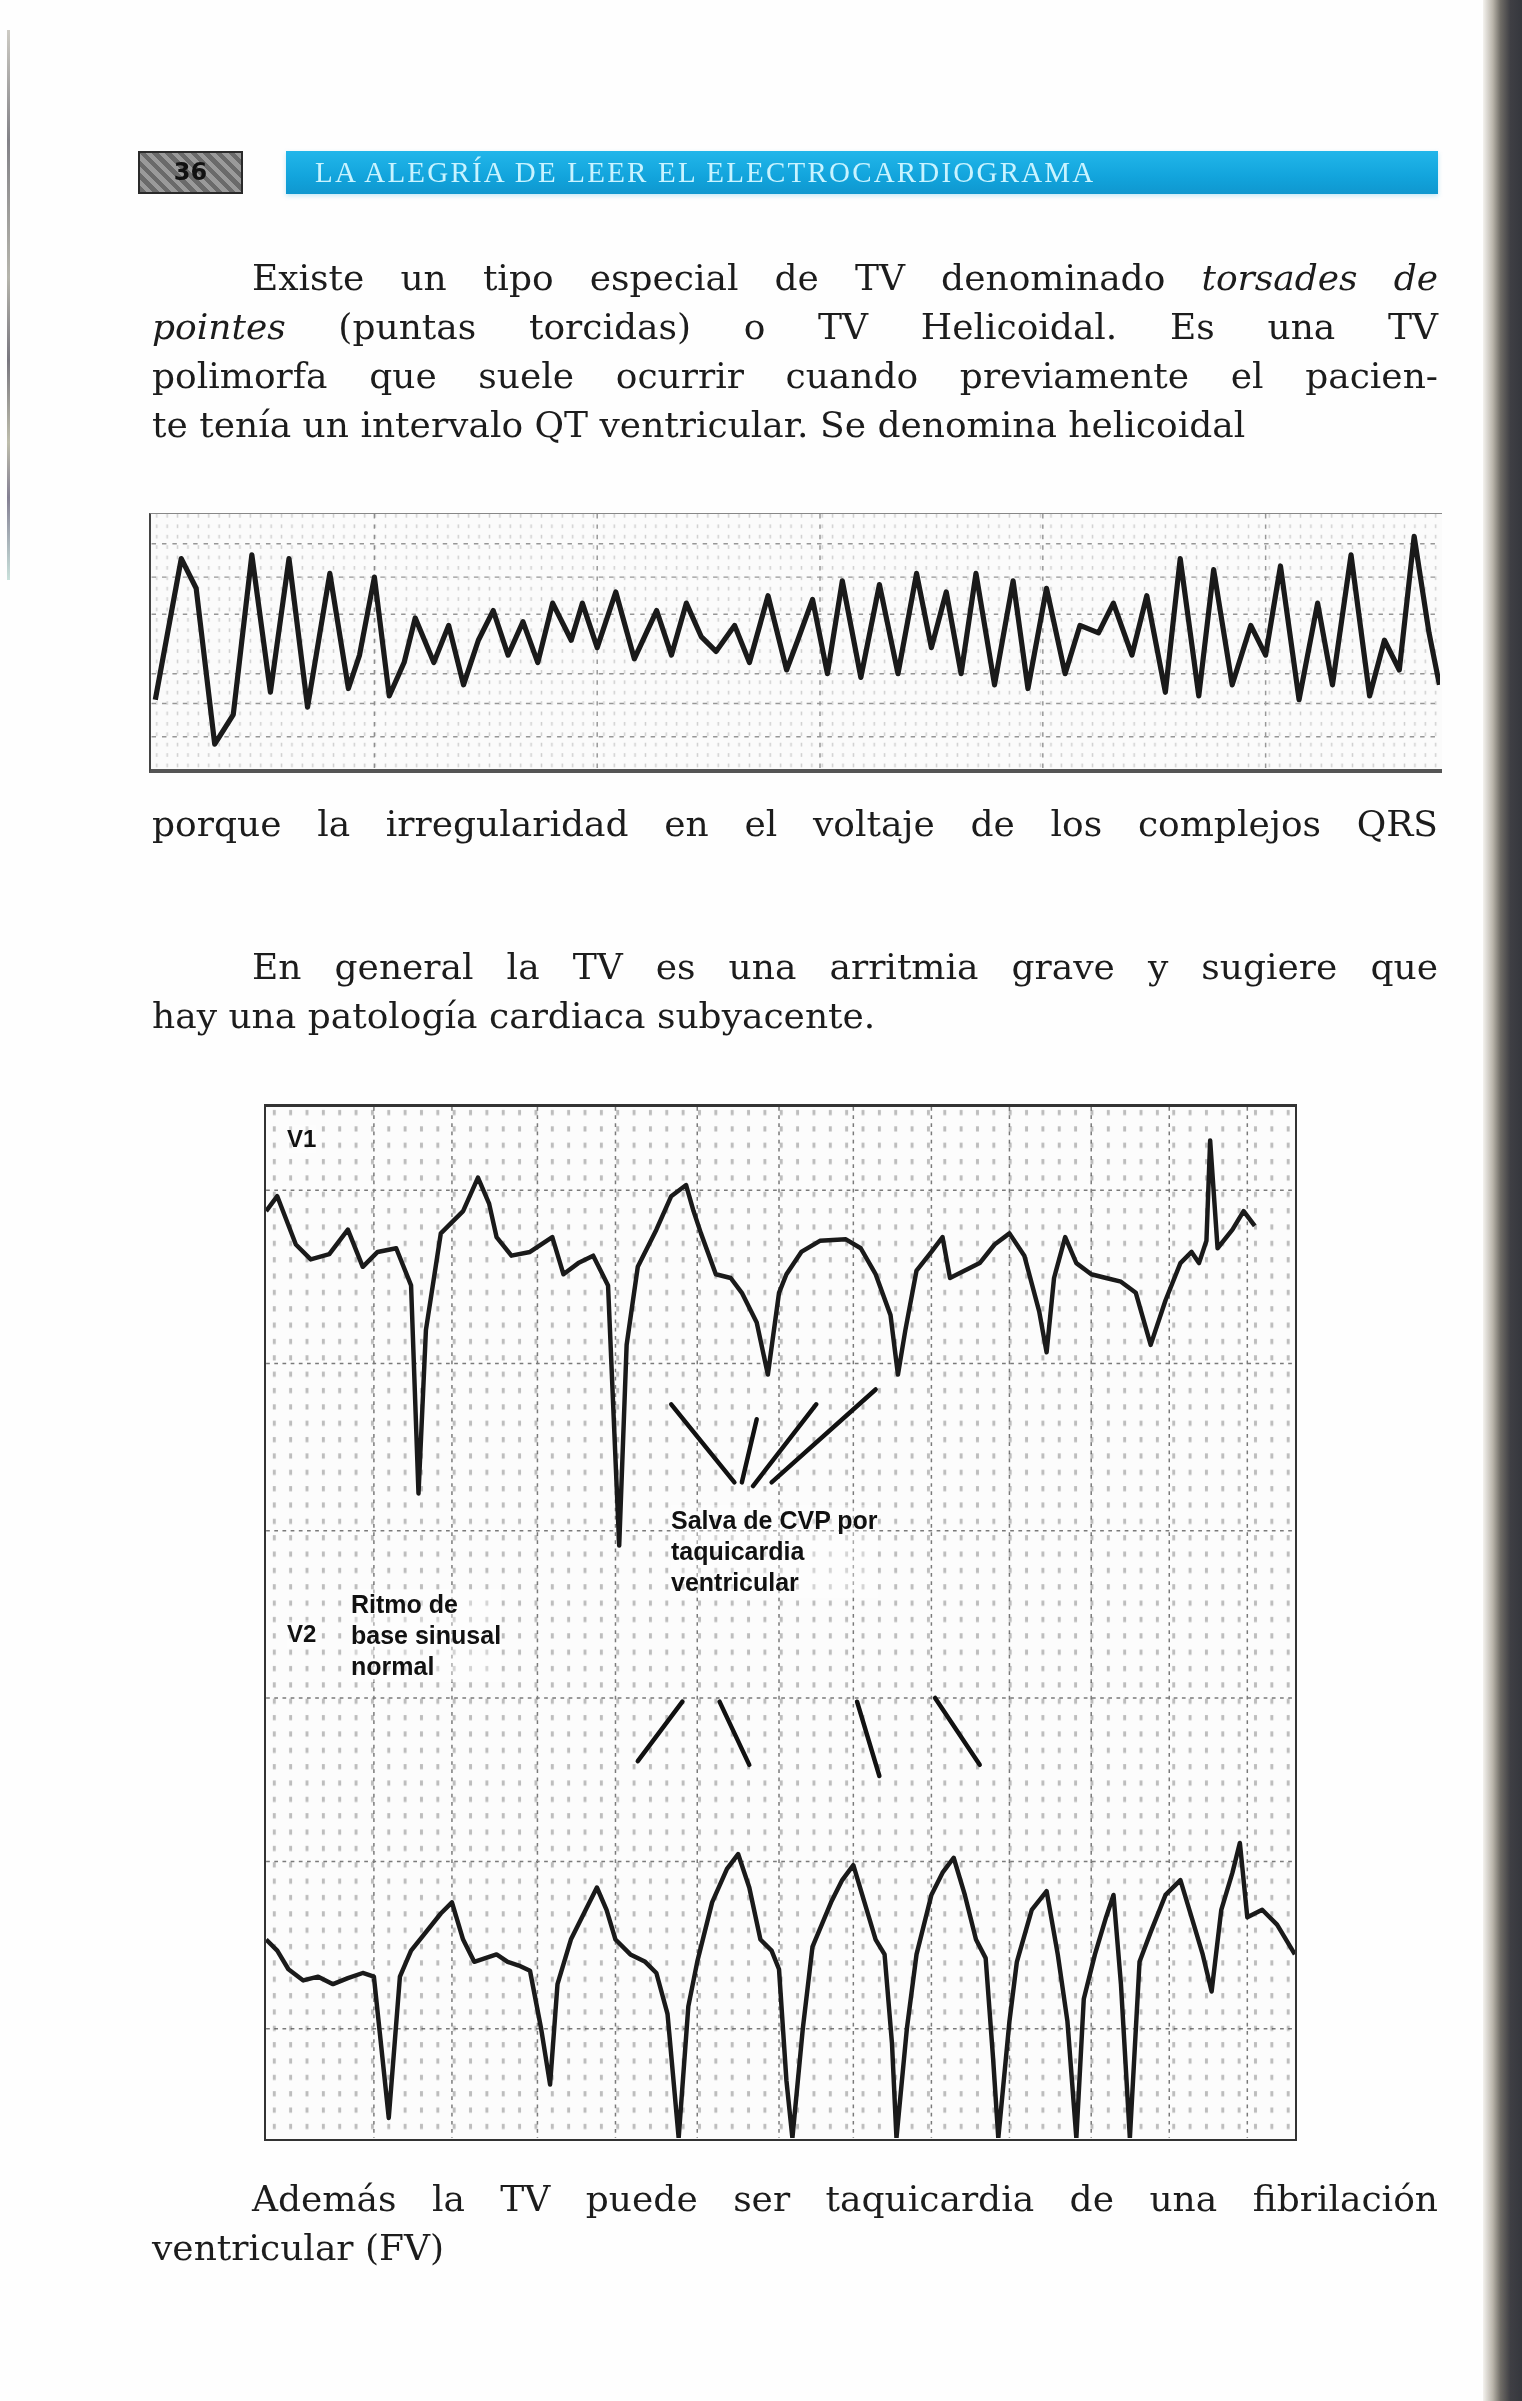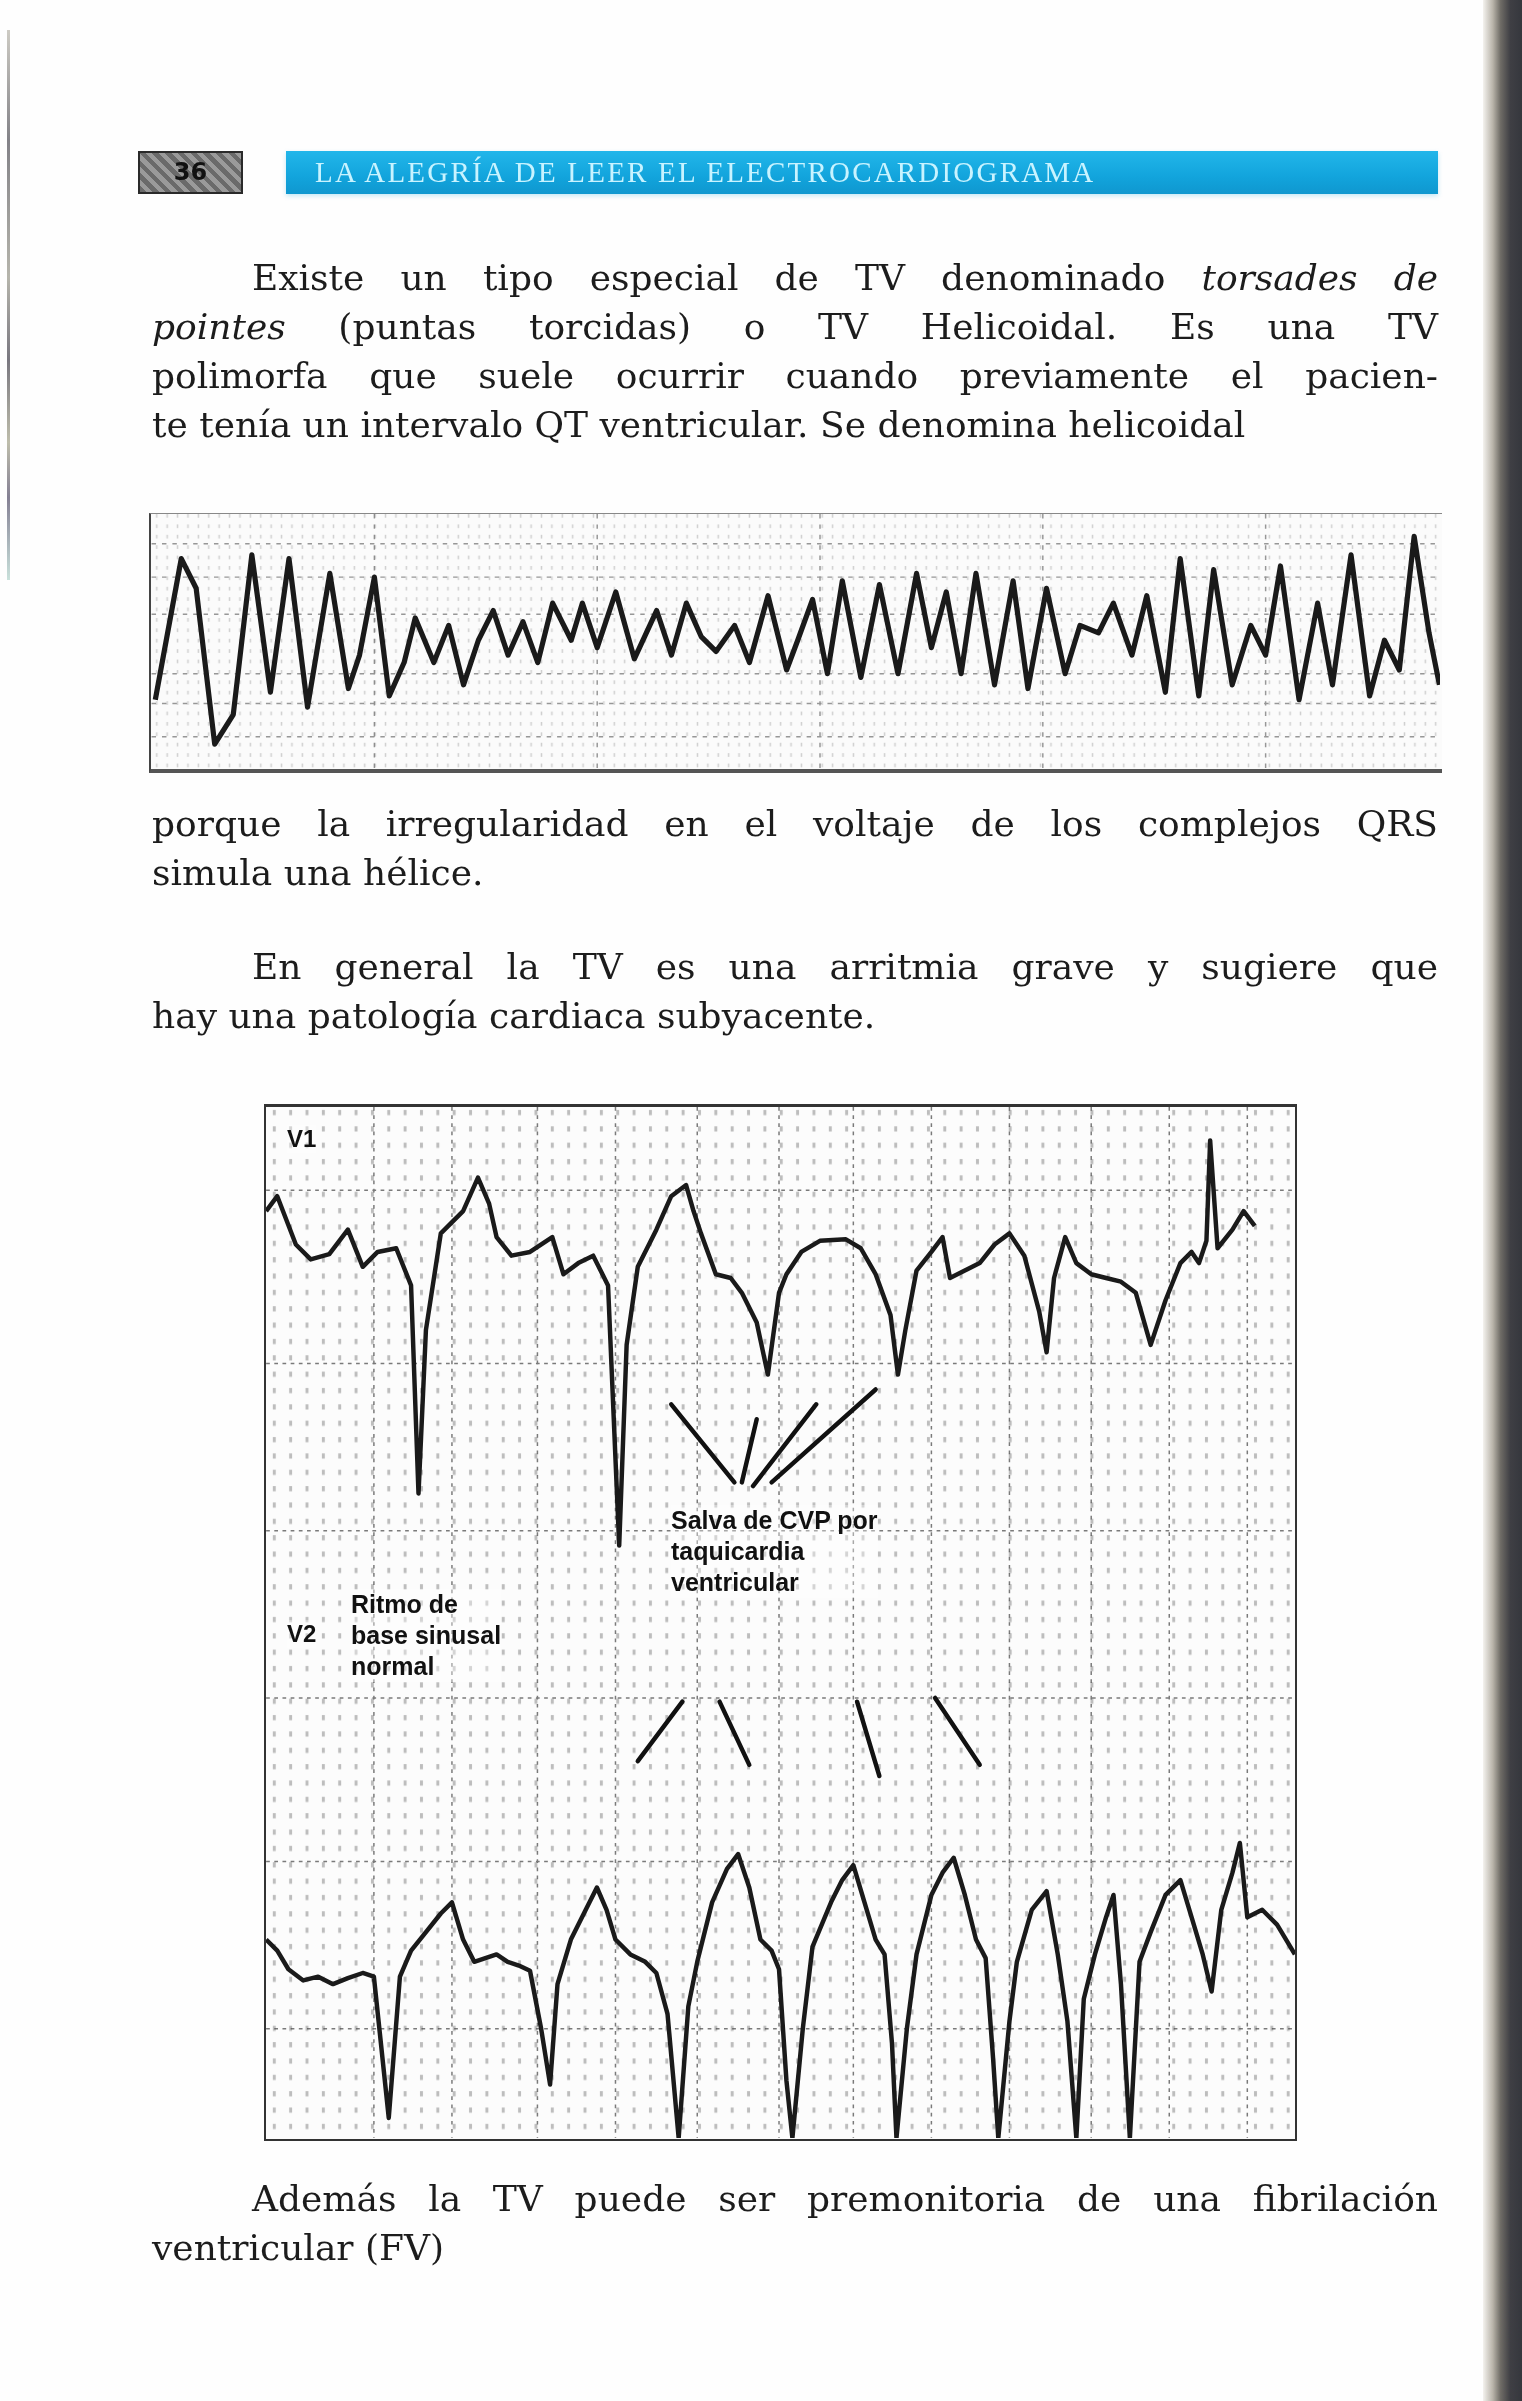--- a/index.html
+++ b/index.html
@@ -102,21 +102,20 @@
       <line x1="900" y1="0" x2="900" y2="342"></line>
       <line x1="1200" y1="0" x2="1200" y2="342"></line>
       <line x1="1500" y1="0" x2="1500" y2="342"></line>
     </g>
     <polyline fill="none" stroke="#1a1a1a" stroke-width="7" stroke-linejoin="round" points="5,250 40,60 60,100 85,310 110,270 135,55 160,240 185,60 210,260 240,80 265,235 280,190 300,85 320,245 340,200 355,140 380,200 400,150 420,230 440,170 460,130 480,190 500,145 520,200 540,120 565,170 580,120 600,180 625,105 650,195 680,130 700,190 720,120 740,165 760,185 785,150 805,200 830,110 855,210 870,170 890,115 910,215 930,90 955,220 980,95 1005,215 1030,80 1050,180 1070,105 1090,215 1110,80 1135,230 1160,90 1180,235 1205,100 1230,215 1250,150 1275,160 1295,120 1320,190 1340,110 1365,240 1385,60 1410,245 1430,75 1455,230 1480,150 1500,190 1520,70 1545,250 1570,120 1590,230 1615,55 1640,245 1660,170 1680,210 1700,30 1720,160 1734,230"></polyline>
   </svg>
 </div>
 
 <div class="para" style="top:799px;">
   <span class="line">porque la irregularidad en el voltaje de los complejos QRS</span>
-  <span class="line last">simula una hélice.</span>
 </div>
 
 <div class="para" style="top:942px;">
   <span class="line indent">En general la TV es una arritmia grave y sugiere que</span>
   <span class="line last">hay una patología cardiaca subyacente.</span>
 </div>
 
 <div class="ecg-bottom">
   <svg width="1029" height="1031" viewBox="0 0 1384 1387">
     <defs>
@@ -169,16 +168,16 @@
     <div>normal</div>
   </div>
   <div class="annot" style="left:405px;top:398px;">
     <div>Salva de CVP por</div>
     <div>taquicardia</div>
     <div>ventricular</div>
   </div>
 </div>
 
 <div class="para" style="top:2174px;">
-  <span class="line indent">Además la TV puede ser premonitoria de una fibrilación</span>
+  <span class="line indent">Además la TV puede ser taquicardia de una fibrilación</span>
   <span class="line last">ventricular (FV)</span>
 </div>
 
 
 </body></html>

